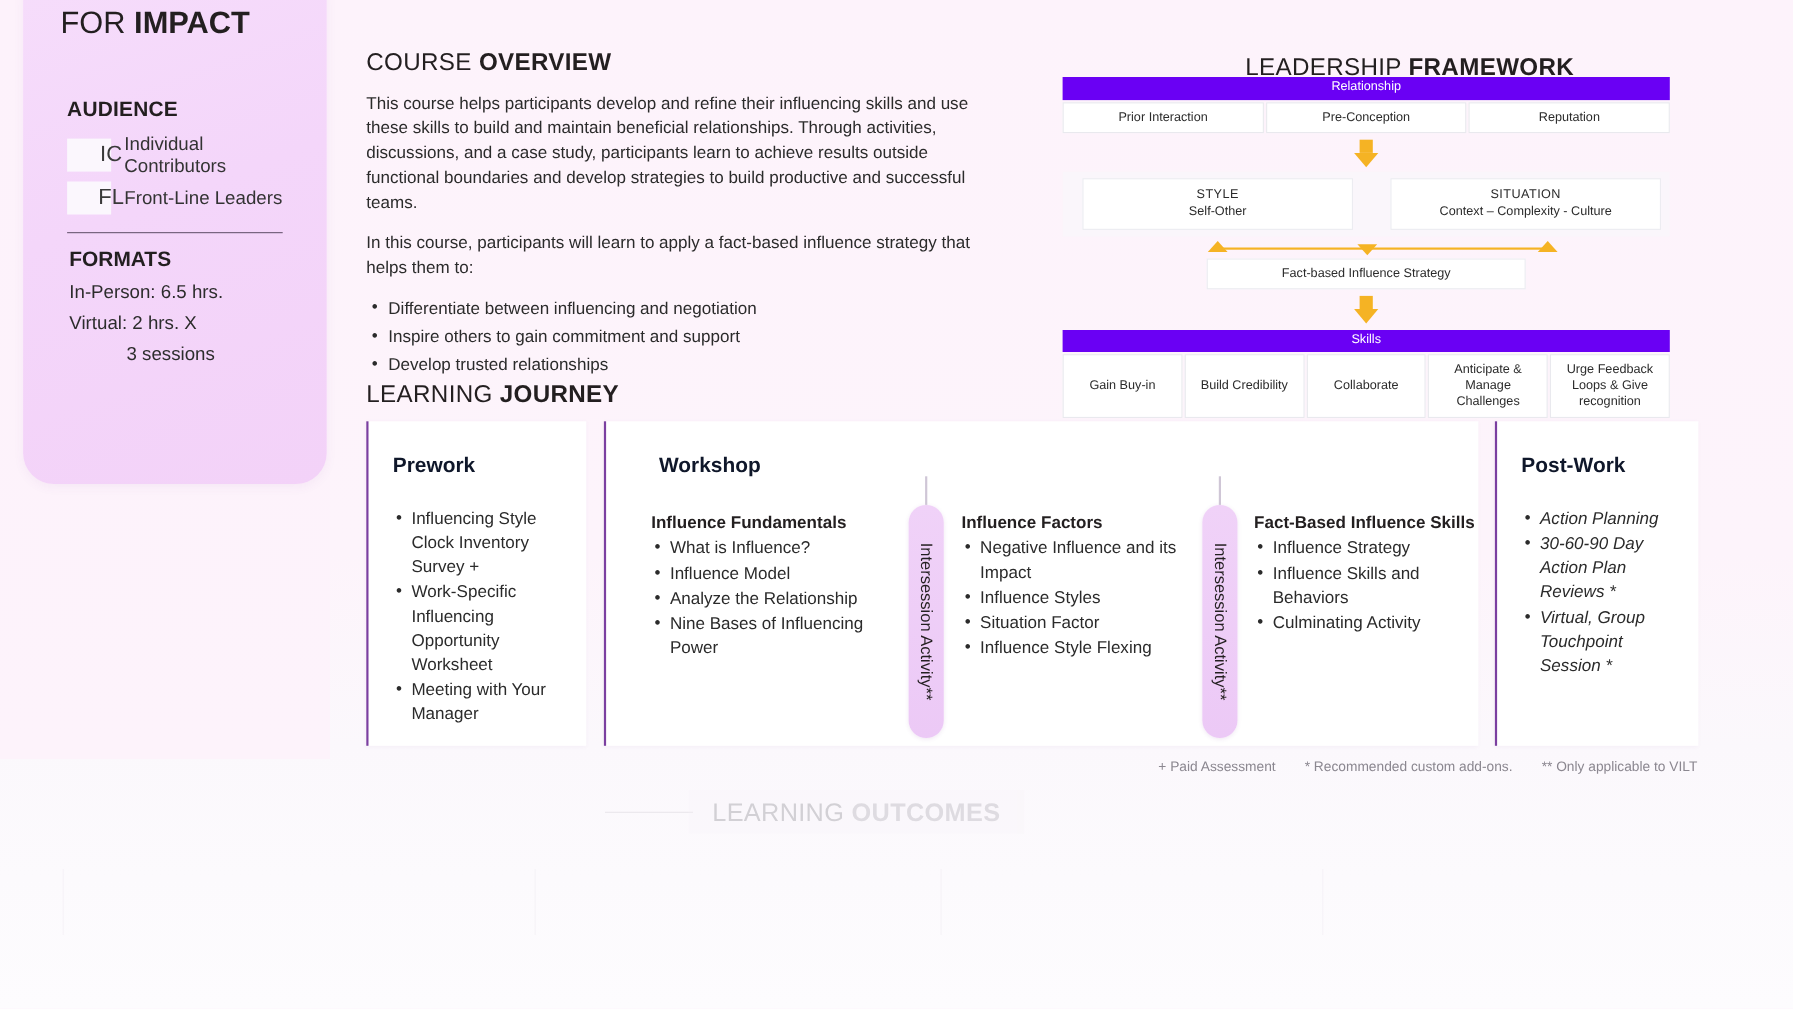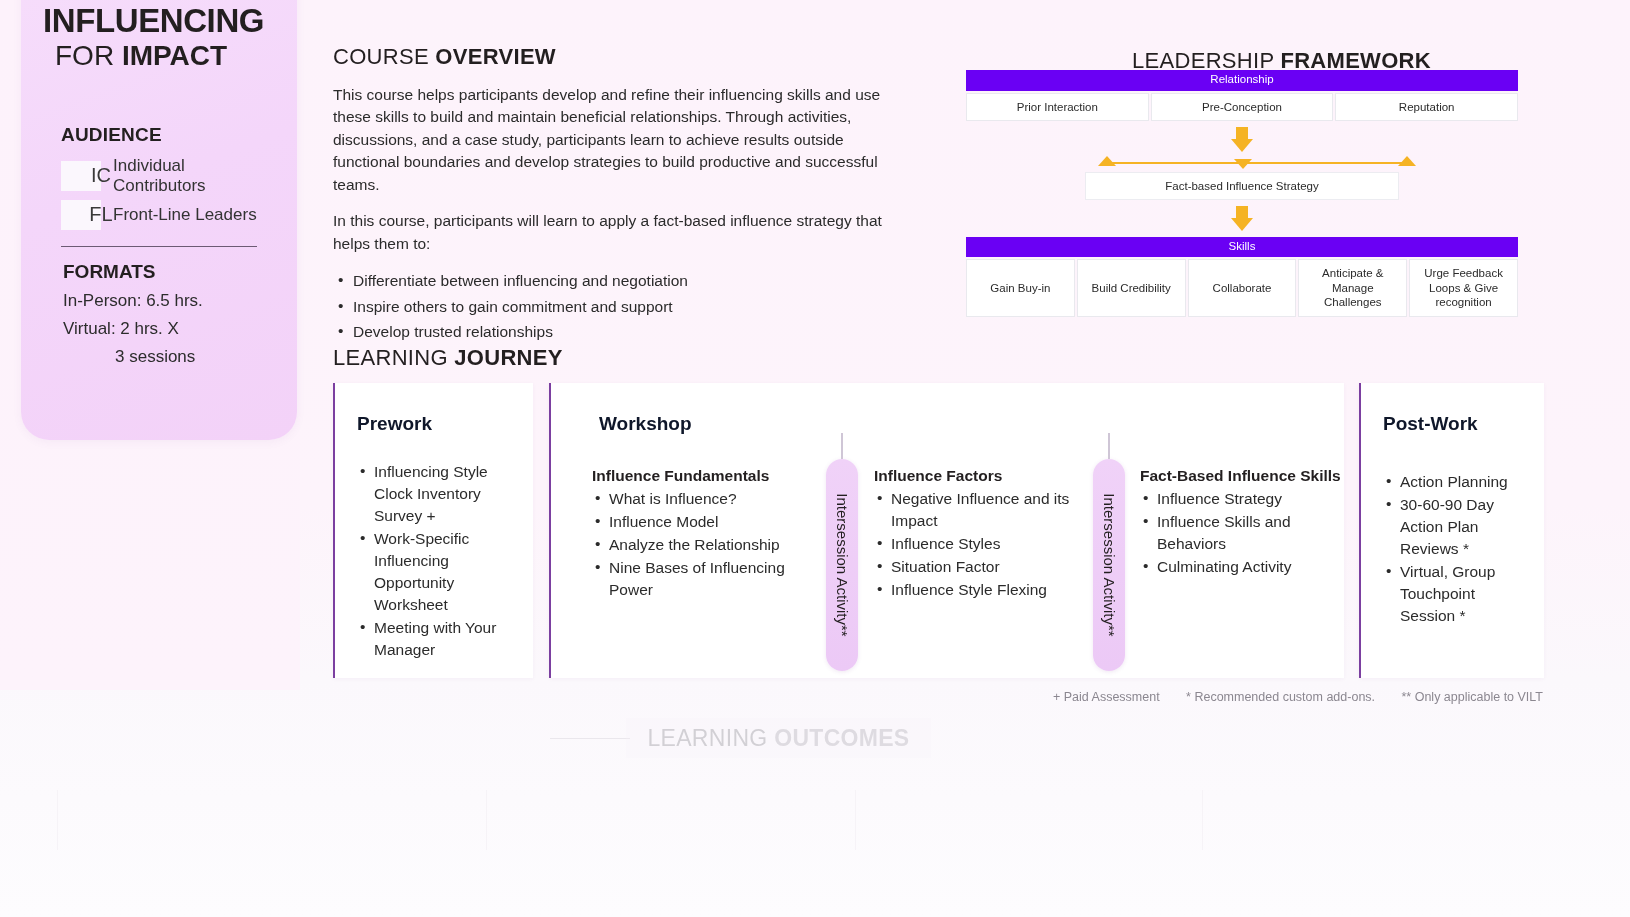--- a/index.html
+++ b/index.html
@@ -83,21 +83,21 @@
   }
   .mid-row{ display:flex; margin-top:14px; gap:0; position:relative; background:#faf6fb; padding:6px 0;}
   .mid-box{
     background:#fff; border:1px solid #ececf1; text-align:center;
     font-size:11.5px; line-height:1.35; padding:7px 4px; color:#2b2b2b;
   }
   .mid-box .cap{ letter-spacing:.4px; }
   .mid-left{ width:246px; margin-left:18px;}
   .mid-right{ width:246px; margin-left:34px;}
   .strategy{
-    width:314px; margin:10px auto 0; background:#fff; border:1px solid #ececf1;
+    width:290px; margin:10px auto 0; background:#fff; border:1px solid #ececf1;
     text-align:center; font-size:11.5px; padding:7px 4px; color:#2b2b2b;
   }
   .arrow-down{
     width:0;height:0;border-left:11px solid transparent;border-right:11px solid transparent;
     border-top:13px solid #f5b324;
   }
   .arrow-stem{ width:12px;height:12px;background:#f5b324; margin:0 auto;}
   .arr-wrap{ display:flex;flex-direction:column;align-items:center; }
   .connector{ position:relative; height:14px; margin-top:4px;}
   .connector .line{ position:absolute; left:140px; right:110px; top:6px; height:2px; background:#f5b324;}
@@ -170,21 +170,20 @@
   }
   .ghost-col{ position:absolute; width:1px; background:#f0edf2; top:790px; height:60px; opacity:.55;}
 </style>
 </head>
 <body>
 
 <div id="page">
 
   <div class="hero-wrap">
     <div class="hero">
-      <h1>INFLUENCING</h1>
       <div class="title-l2">
         <span class="thin">FOR </span><span>IMPACT</span>
       </div>
 
       <div class="sect">AUDIENCE</div>
 
       <div class="aud-row">
         <div class="aud-chip">IC</div>
         <div class="aud-label">Individual Contributors</div>
       </div>
@@ -232,20 +231,30 @@
       <div class="cell">Prior Interaction</div>
       <div class="cell">Pre-Conception</div>
       <div class="cell">Reputation</div>
     </div>
 
     <div class="arr-wrap" style="margin-top:6px;">
       <div class="arrow-stem"></div>
       <div class="arrow-down"></div>
     </div>
 
+    <div class="mid-row" style="margin-top:4px;">
+      <div class="mid-box mid-left">
+        <div class="cap">STYLE</div>
+        <div>Self-Other</div>
+      </div>
+      <div class="mid-box mid-right">
+        <div class="cap">SITUATION</div>
+        <div>Context – Complexity - Culture</div>
+      </div>
+    </div>
 
     <div class="connector">
       <div class="line"></div>
       <div class="tri-up" style="left:132px;"></div>
       <div class="tri-up" style="right:102px;"></div>
       <div class="tri-dn" style="left:268px;"></div>
     </div>
 
     <div class="strategy" style="margin-top:2px;">Fact-based Influence Strategy</div>
 
@@ -317,21 +326,21 @@
             <li>Influence Skills and Behaviors</li>
             <li>Culminating Activity</li>
           </ul>
         </div>
 
       </div>
     </div>
 
     <div class="card" id="card-postwork">
       <div class="card-title">Post-Work</div>
-      <ul class="blist" style="margin-top:36px;">
+      <ul class="blist" style="margin-top:26px;font-style:italic;">
         <li>Action Planning</li>
         <li>30-60-90 Day Action Plan Reviews *</li>
         <li>Virtual, Group Touchpoint Session *</li>
       </ul>
     </div>
 
   </div>
 
   <div id="footnotes">
     <span>+ Paid Assessment</span>

